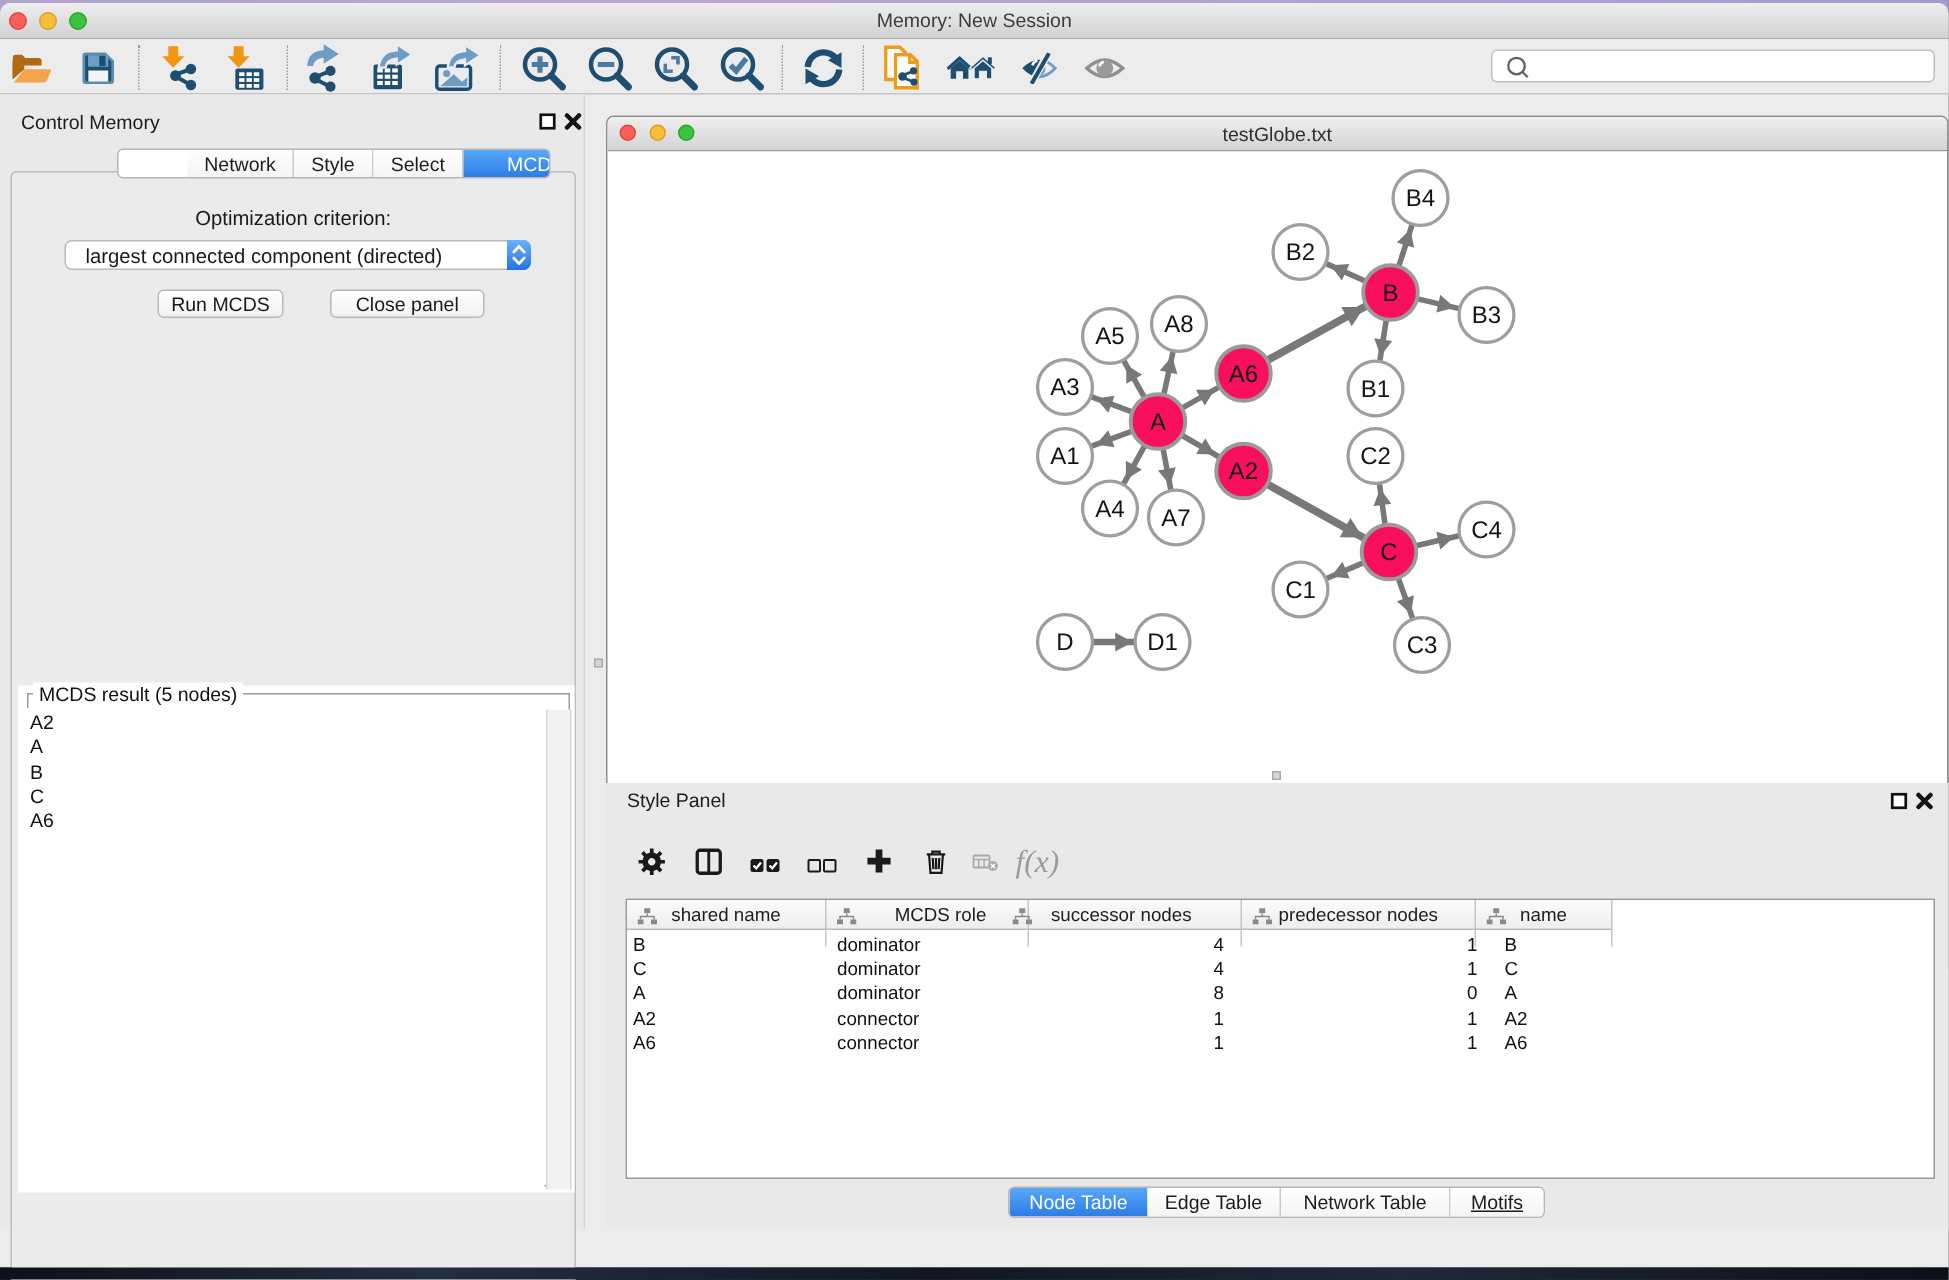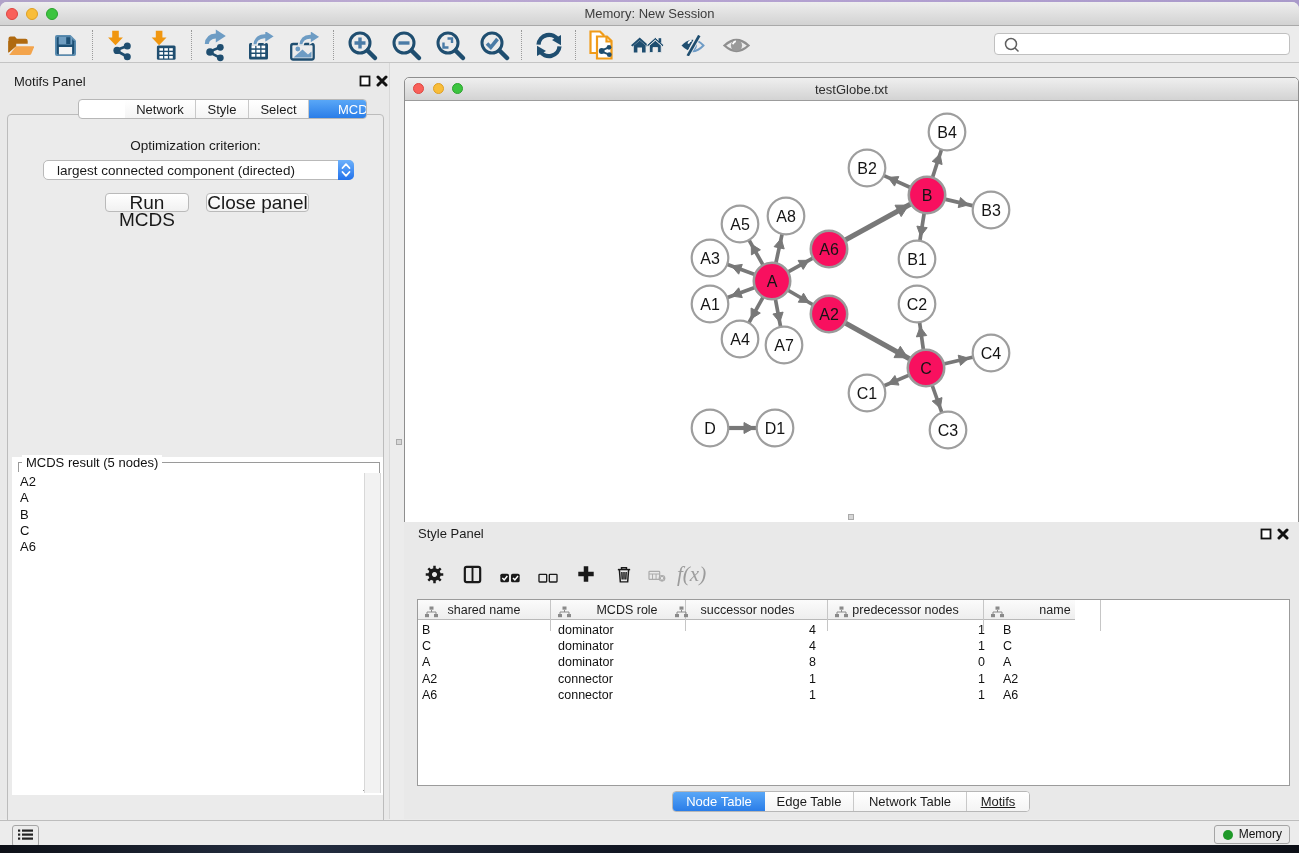--- a/index.html
+++ b/index.html
@@ -22,21 +22,21 @@
 #cpanel-h{position:absolute;left:14px;top:11px;font-size:13px;color:#1c1c1c;}
 .winbtn{position:absolute;top:11px;font-size:12px;color:#111;}
 #tabpane{position:absolute;left:7px;top:51px;width:377px;height:752px;border:1px solid #bcbcbc;border-radius:4px;background:#ebebeb;}
 #tabs{position:absolute;left:78px;top:36px;height:20px;display:flex;border:1px solid #b7b7b7;border-radius:4px;background:#fff;z-index:5;overflow:hidden;}
 .tab{font-size:13px;color:#1c1c1c;text-align:center;line-height:19px;border-right:1px solid #c9c9c9;background:linear-gradient(#ffffff,#f4f4f4);}
 .tab.sel{background:linear-gradient(#59a7f7,#2a7de8);color:#fff;border-right:none;}
 #optlabel{position:absolute;left:0;top:75px;width:391px;text-align:center;font-size:13.5px;color:#191919;}
 #dropdown{position:absolute;left:43px;top:97px;width:311px;height:20px;background:#fff;border:1px solid #b9b9b9;border-radius:5px;}
 #dropdown .txt{position:absolute;left:13px;top:2px;font-size:13.5px;color:#191919;}
 #dropdown .cap{position:absolute;right:-1px;top:-1px;width:16px;height:20px;border-radius:0 5px 5px 0;background:linear-gradient(#6db1fb,#2272ec);}
-.btn{position:absolute;height:19px;background:linear-gradient(#ffffff,#f1f1f1);border:1px solid #bababa;border-radius:4px;font-size:19px;color:#191919;text-align:center;line-height:17px;}
+.btn{position:absolute;height:19px;background:linear-gradient(#ffffff,#f1f1f1);border:1px solid #bababa;border-radius:4px;font-size:13px;color:#191919;text-align:center;line-height:17px;}
 #resultbox{position:absolute;left:12px;top:394px;width:371px;height:338px;background:#fff;}
 #fieldset{position:absolute;left:6px;top:5px;right:3px;bottom:4px;border:1px solid #9a9a9a;}
 #mlist{position:absolute;left:2px;top:15px;right:20px;bottom:2px;background:#fff;font-size:13px;color:#111;padding:2px 0 0 6px;line-height:16.3px;white-space:pre;z-index:1;}
 #vscroll{position:absolute;right:2px;top:16px;bottom:2px;width:17px;background:#f2f2f2;border-left:1px solid #d8d8d8;border-right:1px solid #d8d8d8;}
 
 #netwin{position:absolute;left:404px;top:63px;width:895px;height:570px;background:#fff;border:1px solid #8e8e8e;border-radius:5px 5px 0 0;margin-top:12px;}
 #nettitle{position:absolute;left:0;top:0;width:100%;height:23px;background:linear-gradient(#efefef,#d3d3d3);border-bottom:1px solid #9c9c9c;border-radius:5px 5px 0 0;}
 #nettitle .t1{left:8px;background:#f9605a;border:1px solid #dd4741;}
 #nettitle .t2{left:27.5px;background:#f8bd39;border:1px solid #dfa023;}
 #nettitle .t3{left:47px;background:#3cc43f;border:1px solid #2ba32e;}
@@ -218,21 +218,21 @@
 <path d="M9.8 7.2 a4.8 4.8 0 0 1 3 -3" stroke="#fff" stroke-width="1.8" fill="none"></path>
 </svg></div>
 <div id="search">
         <svg width="18" height="18" viewBox="0 0 18 18">
           <circle cx="8" cy="8" r="5.5" fill="none" stroke="#606060" stroke-width="1.5"></circle>
           <path d="M12 12 L15.5 15.5" stroke="#606060" stroke-width="1.5"></path>
         </svg>
       </div>
   </div>
   <div id="cpanel">
-    <div id="cpanel-h">Motifs Panel</div>
+    <div id="cpanel-h">Control Memory</div>
     <div class="winbtn" style="left:359px;top:12px;"><svg width="12" height="12" viewBox="0 0 12 12">
           <rect x="1.5" y="1.5" width="9" height="9" fill="#fff" stroke="#111" stroke-width="1.8"></rect>
         </svg></div>
     <div class="winbtn" style="left:376px;top:12px;"><svg width="12" height="12" viewBox="0 0 12 12">
           <path d="M2 2 L10 10 M10 2 L2 10" stroke="#111" stroke-width="3" stroke-linecap="round"></path>
         </svg></div>
     <div id="tabpane"></div>
     <div id="tabs">
       <div class="tab" style="width:71px;margin-left:46px;">Network</div>
       <div class="tab" style="width:53px;">Style</div>
@@ -241,21 +241,21 @@
     </div>
     <div id="optlabel">Optimization criterion:</div>
     <div id="dropdown">
       <div class="txt">largest connected component (directed)</div>
       <div class="cap"><svg width="16" height="20" viewBox="0 0 16 20">
             <path d="M4.5 8 L8 4.2 L11.5 8" stroke="#fff" stroke-width="1.8" fill="none" stroke-linecap="round" stroke-linejoin="round"></path>
             <path d="M4.5 12 L8 15.8 L11.5 12" stroke="#fff" stroke-width="1.8" fill="none" stroke-linecap="round" stroke-linejoin="round"></path>
           </svg></div>
     </div>
     <div class="btn" style="left:105px;top:130px;width:84px;">Run MCDS</div>
-    <div class="btn" style="left:206px;top:130px;width:103px;text-align:center;">Close panel</div>
+    <div class="btn" style="left:220px;top:130px;width:103px;text-align:center;">Close panel</div>
     <div id="resultbox">
       <div id="fieldset"></div>
 
       <div id="mlist">A2
 A
 B
 C
 A6</div>
       <div id="vscroll"></div>
       <div style="position:absolute;left:10px;top:-2px;background:#fff;padding:0 4px;font-size:13px;color:#111;z-index:2;">MCDS result (5 nodes)</div>
@@ -450,21 +450,21 @@
             </svg></div>
 <div class="th" style="left:410px;width:156px;">predecessor nodes</div>
 <div style="position:absolute;left:417px;top:4px;"><svg width="13" height="12" viewBox="0 0 13 12">
               <g fill="#8a8a8a">
                 <rect x="4.5" y="0.5" width="4" height="3.2"></rect>
                 <rect x="0" y="8" width="4" height="3.2"></rect>
                 <rect x="9" y="8" width="4" height="3.2"></rect>
                 <path d="M6.5 4 v2 M2 8 v-2 h9 v2" stroke="#8a8a8a" stroke-width="1" fill="none"></path>
               </g>
             </svg></div>
-<div class="th" style="left:592px;width:91px;">name</div>
+<div class="th" style="left:566px;width:91px;">name</div>
 <div style="position:absolute;left:573px;top:4px;"><svg width="13" height="12" viewBox="0 0 13 12">
               <g fill="#8a8a8a">
                 <rect x="4.5" y="0.5" width="4" height="3.2"></rect>
                 <rect x="0" y="8" width="4" height="3.2"></rect>
                 <rect x="9" y="8" width="4" height="3.2"></rect>
                 <path d="M6.5 4 v2 M2 8 v-2 h9 v2" stroke="#8a8a8a" stroke-width="1" fill="none"></path>
               </g>
             </svg></div>
         </div>
 <div class="td" style="left:4px;top:22.5px;">B</div>
@@ -493,27 +493,14 @@
 <div class="td" style="left:410px;top:88.3px;width:157px;text-align:right;">1</div>
 <div class="td" style="left:585px;top:88.3px;">A6</div>
     </div>
     <div id="btabs">
       <div class="tab sel" style="width:92px;">Node Table</div>
       <div class="tab" style="width:89px;">Edge Table</div>
       <div class="tab" style="width:113px;">Network Table</div>
       <div class="tab" style="width:62px;border-right:none;text-decoration:underline;">Motifs</div>
     </div>
   </div>
-  <div id="statusbar">
-    <div id="listbtn"><svg width="25" height="17" viewBox="0 0 25 17">
-          <g fill="#222">
-            <rect x="5" y="3.5" width="2.2" height="2.2"></rect>
-            <rect x="9" y="3.5" width="11" height="2.2"></rect>
-            <rect x="5" y="7.5" width="2.2" height="2.2"></rect>
-            <rect x="9" y="7.5" width="11" height="2.2"></rect>
-            <rect x="5" y="11.5" width="2.2" height="2.2"></rect>
-            <rect x="9" y="11.5" width="11" height="2.2"></rect>
-          </g>
-        </svg></div>
-    <div id="membtn"><span class="dot"></span>Memory</div>
-  </div>
 </div>
 <div id="wall-bottom"></div>
 
 </body></html>

